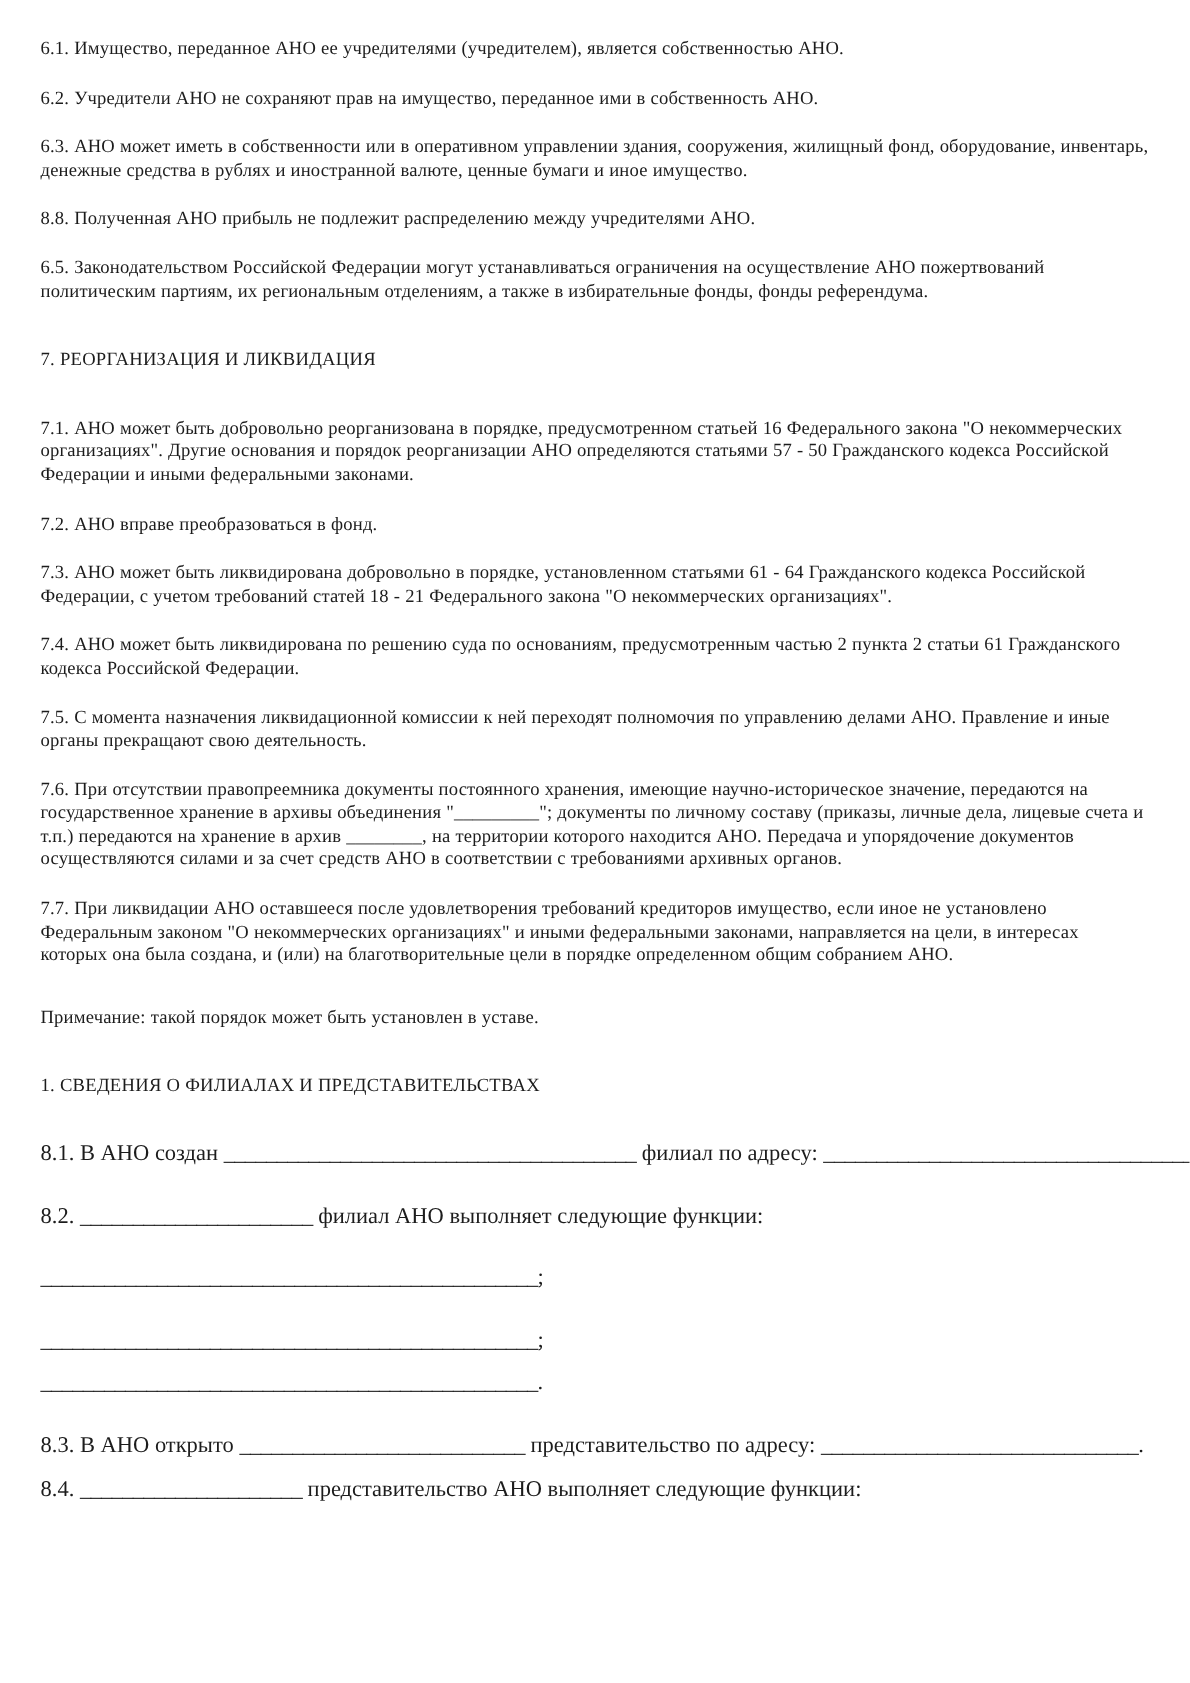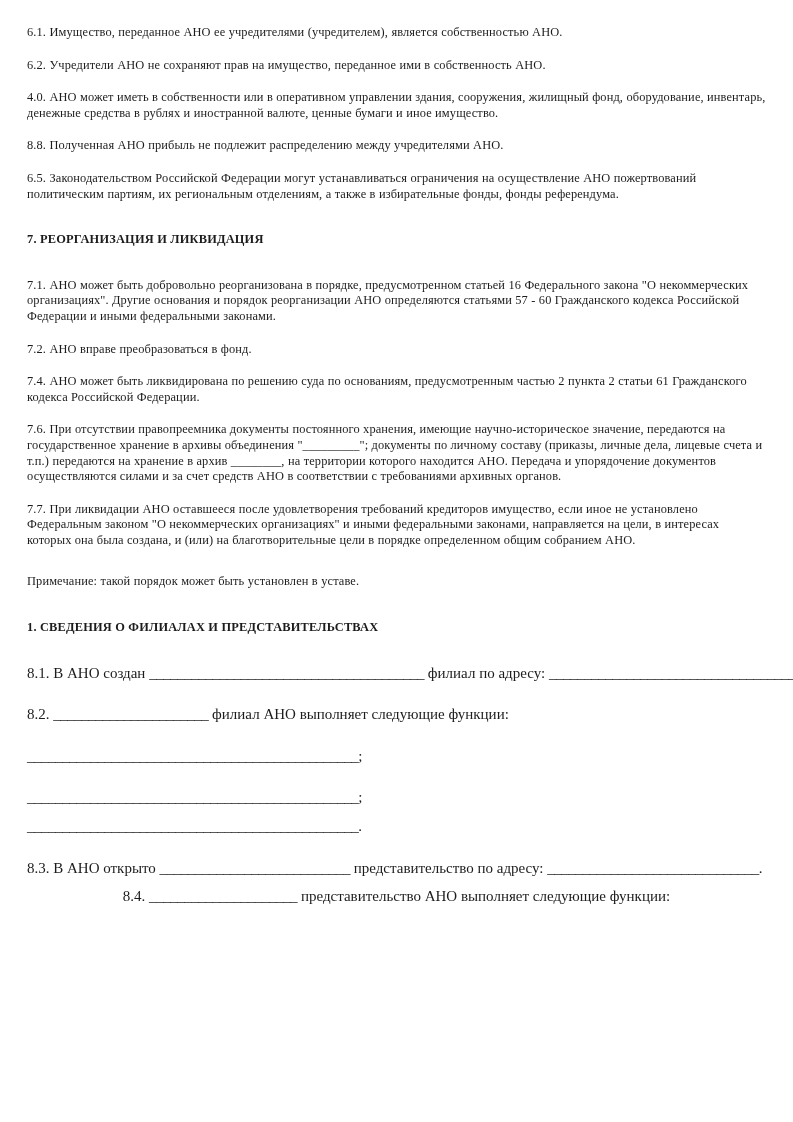--- a/index.html
+++ b/index.html
@@ -45,21 +45,21 @@
   }
 
   p.para:last-child {
     margin-bottom: 0;
   }
 
   h2.section-heading {
     margin: 30px 0 30px 0;
     font-size: 12.4px;
     line-height: 15.6px;
-    font-weight: bold;
+    font-weight: normal;
     letter-spacing: 0.015em;
   }
 
   
   p.note {
     margin: 26px 0 30px 0;
   }
 
   
   .blank {
@@ -69,54 +69,55 @@
 
   .fill-line {
     margin: 0 0 20px 0;
     font-size: 15px;
     line-height: 15.6px;
     white-space: pre;
   }
 
   .fill-line.last {
     margin-bottom: 0;
-    text-align: center;
   }
 
   .tight {
     margin-bottom: 13px;
     margin-top: 26px;
   }
 </style>
 </head>
 <body>
 
 <div class="page">
   <div class="doc-body">
 
     <p class="para">6.1. Имущество, переданное АНО ее учредителями (учредителем), является собственностью АНО.</p>
 
     <p class="para">6.2. Учредители АНО не сохраняют прав на имущество, переданное ими в собственность АНО.</p>
 
-    <p class="para">4.0. АНО может иметь в собственности или в оперативном управлении здания, сооружения, жилищный фонд, оборудование, инвентарь, денежные средства в рублях и иностранной валюте, ценные бумаги и иное имущество.</p>
+    <p class="para">6.3. АНО может иметь в собственности или в оперативном управлении здания, сооружения, жилищный фонд, оборудование, инвентарь, денежные средства в рублях и иностранной валюте, ценные бумаги и иное имущество.</p>
 
     <p class="para">8.8. Полученная АНО прибыль не подлежит распределению между учредителями АНО.</p>
 
     <p class="para">6.5. Законодательством Российской Федерации могут устанавливаться ограничения на осуществление АНО пожертвований политическим партиям, их региональным отделениям, а также в избирательные фонды, фонды референдума.</p>
 
     <h2 class="section-heading">7. РЕОРГАНИЗАЦИЯ И ЛИКВИДАЦИЯ</h2>
 
-    <p class="para">7.1. АНО может быть добровольно реорганизована в порядке, предусмотренном статьей 16 Федерального закона "О некоммерческих организациях". Другие основания и порядок реорганизации АНО определяются статьями 57 - 60 Гражданского кодекса Российской Федерации и иными федеральными законами.</p>
+    <p class="para">7.1. АНО может быть добровольно реорганизована в порядке, предусмотренном статьей 16 Федерального закона "О некоммерческих организациях". Другие основания и порядок реорганизации АНО определяются статьями 57 - 50 Гражданского кодекса Российской Федерации и иными федеральными законами.</p>
 
     <p class="para">7.2. АНО вправе преобразоваться в фонд.</p>
 
 
+    <p class="para">7.3. АНО может быть ликвидирована добровольно в порядке, установленном статьями 61 - 64 Гражданского кодекса Российской Федерации, с учетом требований статей 18 - 21 Федерального закона "О некоммерческих организациях".</p>
 
     <p class="para">7.4. АНО может быть ликвидирована по решению суда по основаниям, предусмотренным частью 2 пункта 2 статьи 61 Гражданского кодекса Российской Федерации.</p>
 
+    <p class="para">7.5. С момента назначения ликвидационной комиссии к ней переходят полномочия по управлению делами АНО. Правление и иные органы прекращают свою деятельность.</p>
 
     <p class="para">7.6. При отсутствии правопреемника документы постоянного хранения, имеющие научно-историческое значение, передаются на государственное хранение в архивы объединения "_________"; документы по личному составу (приказы, личные дела, лицевые счета и т.п.) передаются на хранение в архив ________, на территории которого находится АНО. Передача и упорядочение документов осуществляются силами и за счет средств АНО в соответствии с требованиями архивных органов.</p>
 
     <p class="para">7.7. При ликвидации АНО оставшееся после удовлетворения требований кредиторов имущество, если иное не установлено Федеральным законом "О некоммерческих организациях" и иными федеральными законами, направляется на цели, в интересах которых она была создана, и (или) на благотворительные цели в порядке определенном общим собранием АНО.</p>
 
     <p class="para note">Примечание: такой порядок может быть установлен в уставе.</p>
 
 
     <h2 class="section-heading">1. СВЕДЕНИЯ О ФИЛИАЛАХ И ПРЕДСТАВИТЕЛЬСТВАХ</h2>
 

